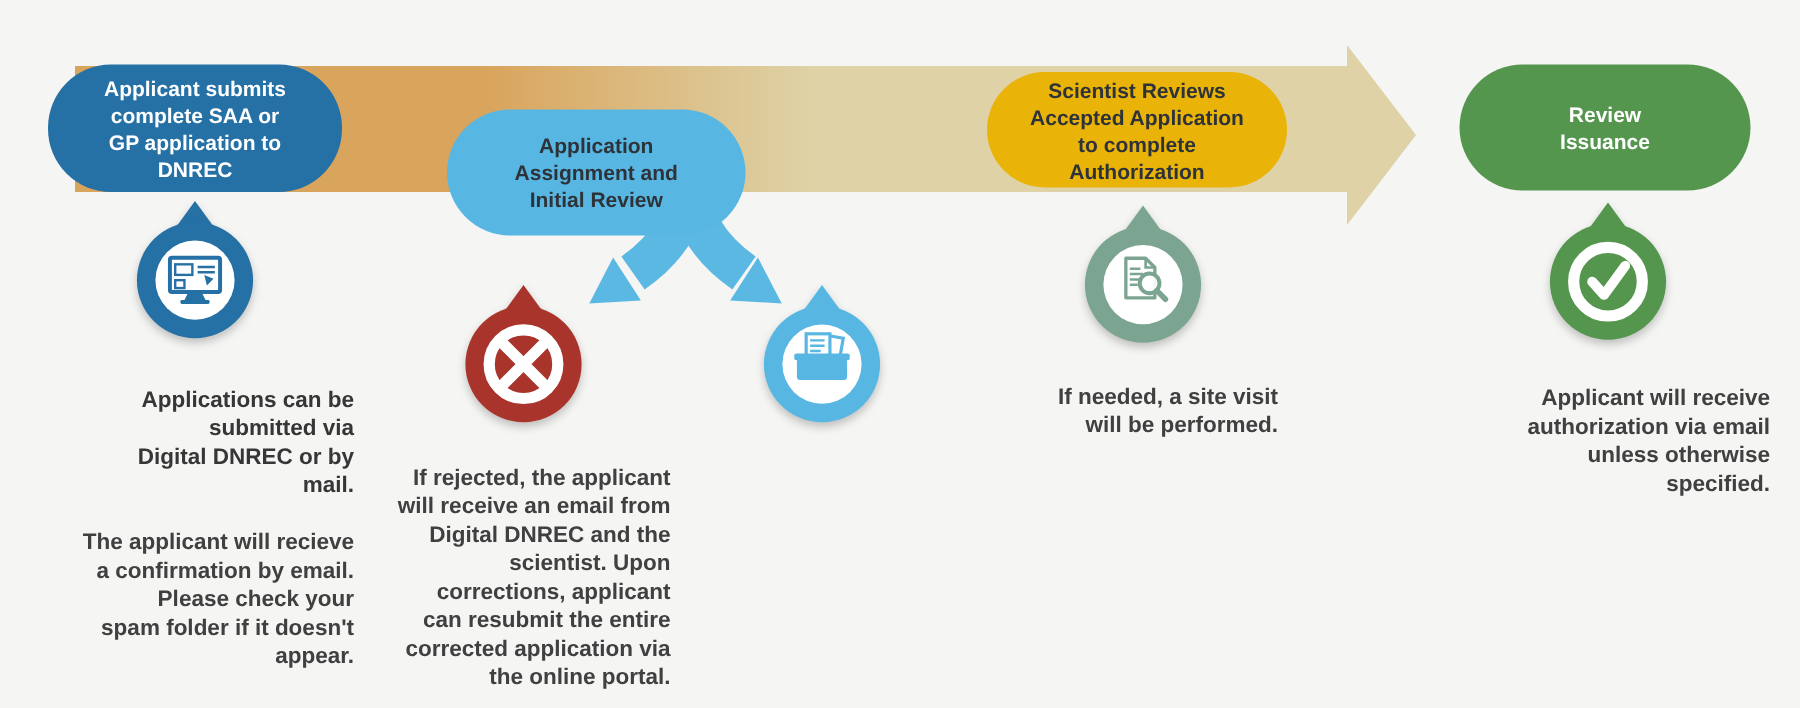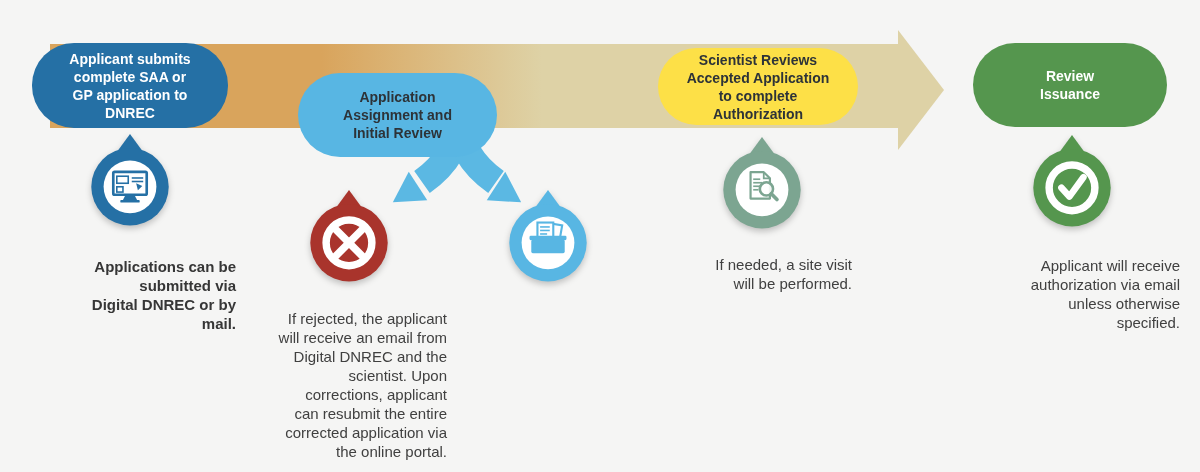--- a/index.html
+++ b/index.html
@@ -23,35 +23,35 @@
   }
   
   .pill{
     border-radius:42px;z-index:2;
     display:flex;align-items:center;justify-content:center;
     text-align:center;font-weight:bold;font-size:14px;line-height:18px;
     white-space:pre-line;
   }
   .pill1{left:32px;top:43px;width:196px;height:85px;background:#2570A5;color:#FFFFFF;}
   .pill2{left:298px;top:43px;width:199px;height:84px;background:#58B6E3;color:#2D3338;margin-top:30px;}
-  .pill3{left:658px;top:48px;width:200px;height:77px;background:#fde047;color:#2D3338;}
+  .pill3{left:658px;top:48px;width:200px;height:77px;background:#eab308;color:#2D3338;}
   .pill4{left:973px;top:43px;width:194px;height:84px;background:#55964E;color:#FFFFFF;}
   
   .fork{left:350px;top:104px;width:220px;height:130px;z-index:1;}
   
   .icon{width:88px;height:99px;z-index:3;filter:drop-shadow(0 3px 3px rgba(0,0,0,0.22));}
   .icon1{left:86px;top:132px;}
   .icon2{left:305px;top:188px;}
   .icon3{left:504px;top:188px;}
   .icon4{left:718px;top:135px;}
   .icon5{left:1028px;top:133px;}
   
   .note{z-index:4;text-align:right;font-size:15px;line-height:19px;white-space:pre-line;}
   .note .hd{font-weight:bold;color:#363636;}
-  .note .bd{color:#404040;}
+  .note .bd{color:#404040;font-weight:bold;}
   .note1{left:24px;top:238px;width:212px;}
   .note2{left:253px;top:290px;width:194px;}
   .note3{left:453px;top:290px;width:194px;}
   .note4{left:672px;top:236px;width:180px;}
   .note5{left:962px;top:237px;width:218px;}
 </style>
 </head>
 <body>
 
 <div>
@@ -145,20 +145,25 @@
     <circle cx="50" cy="62" r="44" fill="#55964E"></circle>
     <circle cx="50" cy="62" r="26" fill="none" stroke="#FFFFFF" stroke-width="8.5"></circle>
     <polyline points="38,62 47,72 63,50" fill="none" stroke="#FFFFFF" stroke-width="7.5" stroke-linecap="round" stroke-linejoin="round"></polyline>
   </svg>
 
   <div class="abs note note1">
     <div class="hd">Applications can be
 submitted via
 Digital DNREC or by
 mail.</div>
+    <div class="bd">The applicant will recieve
+a confirmation by email.
+Please check your
+spam folder if it doesn't
+appear.</div>
   </div>
 
   <div class="abs note note2">
     <div class="bd">If rejected, the applicant
 will receive an email from
 Digital DNREC and the
 scientist. Upon
 corrections, applicant
 can resubmit the entire
 corrected application via

